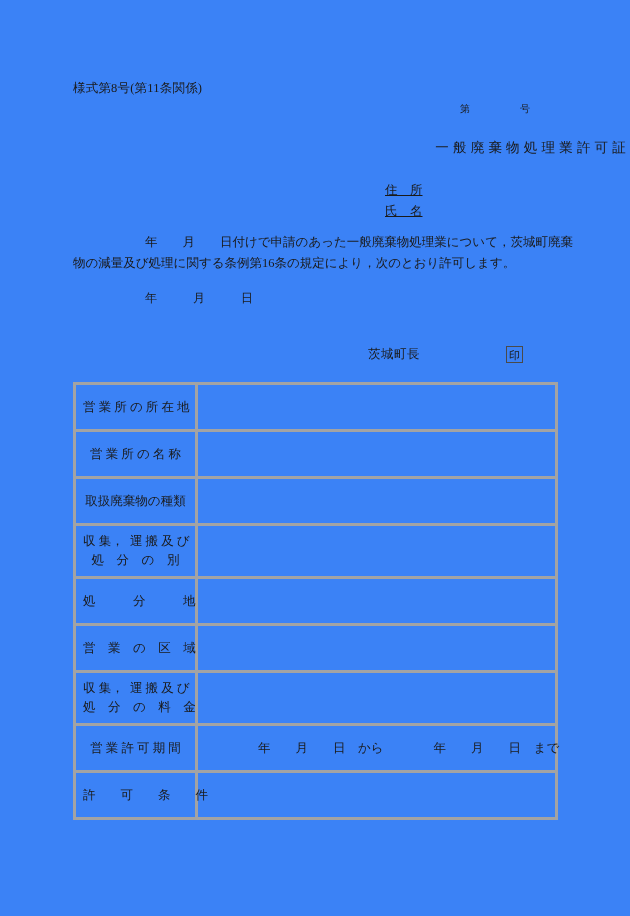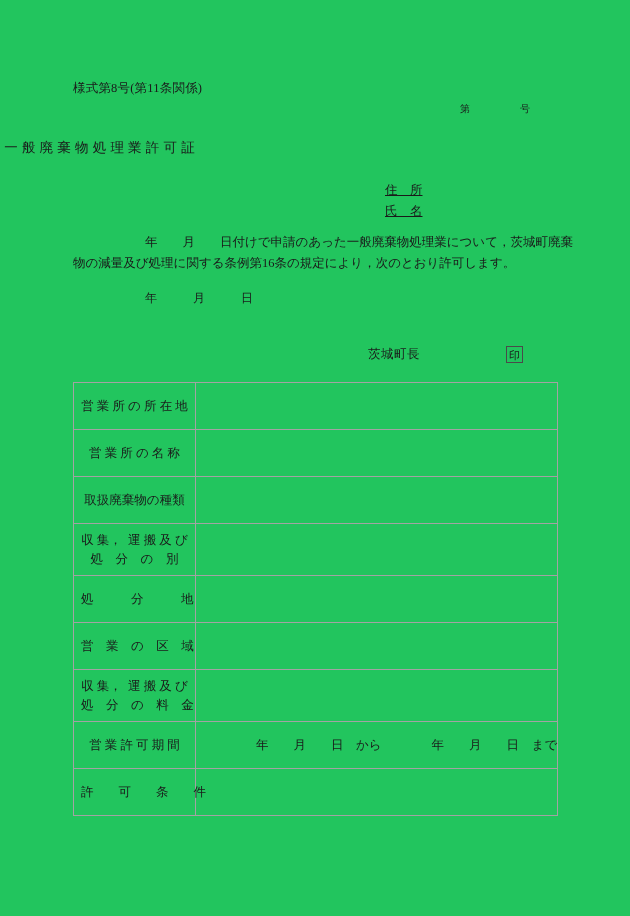--- a/index.html
+++ b/index.html
@@ -12,21 +12,21 @@
     height: 916px;
     position: relative;
     font-family: "Liberation Serif", "DejaVu Serif", serif;
     color: #1a1a1a;
     overflow: hidden;
   }
 
   .page {
     position: absolute;
     inset: 0;
-    background: #22c55e;
+    background: #3b82f6;
   }
 
   
   .form-no {
     position: absolute;
     left: 73px;
     top: 80px;
     font-size: 12.5px;
     letter-spacing: 0.2px;
     white-space: nowrap;
@@ -42,21 +42,21 @@
     white-space: pre;
     padding-right: 28px;
     box-sizing: border-box;
   }
 
   .doc-title {
     position: absolute;
     left: 0;
     top: 139px;
     width: 630px;
-    text-align: left;
+    text-align: right;
     font-size: 13.5px;
     letter-spacing: 4.2px;
     text-indent: 4.2px;
     white-space: pre;
   }
 
   .recipient {
     position: absolute;
     left: 385px;
     top: 180px;
@@ -116,21 +116,21 @@
   
   .form-table {
     position: absolute;
     left: 73px;
     top: 382px;
     width: 485px;
     border-collapse: collapse;
     table-layout: fixed;
   }
   .form-table td {
-    border: 1px solid #a3a3a3;
+    border: 3px solid #a3a3a3;
     padding: 0;
     font-size: 12.5px;
     vertical-align: middle;
   }
   .form-table td.label {
     width: 122px;
     text-align: center;
     padding: 6px 7px;
     box-sizing: border-box;
   }

